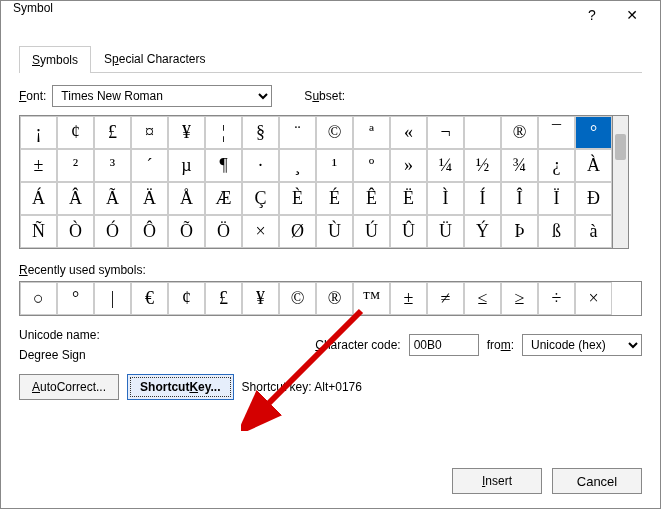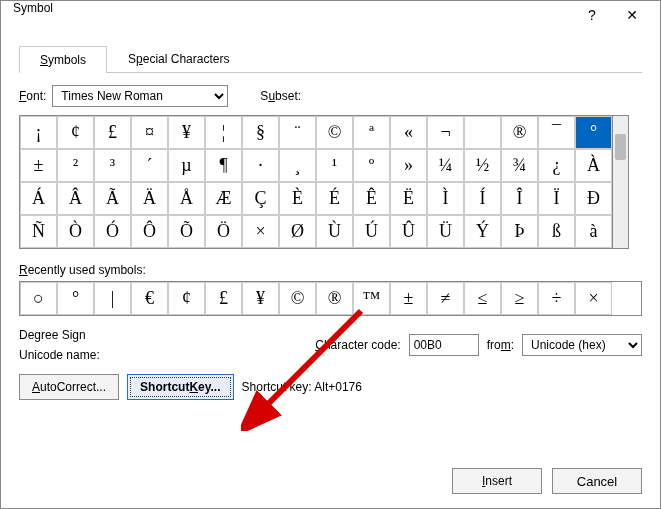--- a/index.html
+++ b/index.html
@@ -2,27 +2,27 @@
 <html><head>
 <meta charset="utf-8">
 <style>
 * { box-sizing: border-box; margin: 0; padding: 0; font-family: "Segoe UI", Tahoma, sans-serif; font-size: 12px; }
 body { background: #fff; width: 661px; height: 509px; border: 1px solid #888; position: relative; }
 .titlebar { height: 32px; display: flex; align-items: flex-start; padding: 0 8px 0 12px; }
 .titlebar .title { flex: 1; font-size: 12px; }
 .titlebar .help, .titlebar .close { width: 40px; height: 28px; display:flex;align-items:center;justify-content:center;font-size:14px;}
 .content { padding: 12px 18px; }
 .tabs { display:flex; border-bottom:1px solid #ccc; }
-.tab { padding: 6px 20px; border:1px solid transparent; border-bottom:none; cursor:default; }
+.tab { padding: 6px 12px; border:1px solid transparent; border-bottom:none; cursor:default; }
 .tab.active { border-color:#ccc; background:#fff; position:relative; top:1px; }
 .tab u { text-decoration: underline; }
 .row { display:flex; align-items:center; gap:6px; margin-top:12px; }
 .label u { text-decoration: underline; }
 select, input[type=text] { border:1px solid #888; height:22px; padding:0 4px; background:#fff; font-size:12px; }
-.font-sel { width: 176px; }
+.font-sel { width: 220px; }
 .subset-sel { flex:1; }
 .grid-wrap { display:flex; margin-top:8px; }
 .grid { display:grid; grid-template-columns: repeat(16, 37px); grid-auto-rows: 33px; border:1px solid #888; }
 .cell { border:1px solid #ccc; display:flex; align-items:center; justify-content:center; font-family: "Times New Roman", serif; font-size:18px; }
 .cell.selected { background:#0067c0; color:#fff; }
 .scroll { width:16px; background:#eee; border:1px solid #888; border-left:none; position:relative; }
 .thumb { position:absolute; left:2px; right:2px; top:18px; height:26px; background:#bbb; border-radius:2px;}
 .recent-label { margin-top:14px; }
 .recent-grid { display:grid; grid-template-columns: repeat(16, 37px); grid-auto-rows: 33px; border:1px solid #888; margin-top:4px; }
 .lowrow { display:flex; align-items:center; gap:8px; margin-top:12px; }
@@ -144,22 +144,22 @@
       <div class="cell">±</div>
       <div class="cell">≠</div>
       <div class="cell">≤</div>
       <div class="cell">≥</div>
       <div class="cell">÷</div>
       <div class="cell">×</div>
     </div>
 
   <div class="lowrow">
     <div class="col" style="flex:0 0 200px">
+      <span>Unicode name:</span>
       <span>Degree Sign</span>
-      <span>Unicode name:</span>
     </div>
     <div style="flex:1"></div>
     <span><u>C</u><span>haracter code:</span></span>
     <input type="text" class="code-in" value="00B0" style="">
     <span><span>fro</span><u>m</u><span>:</span></span>
     <select class="from-sel"><option>Unicode (hex)</option></select>
   </div>
 
   <div class="lowrow">
     <div class="btn">

